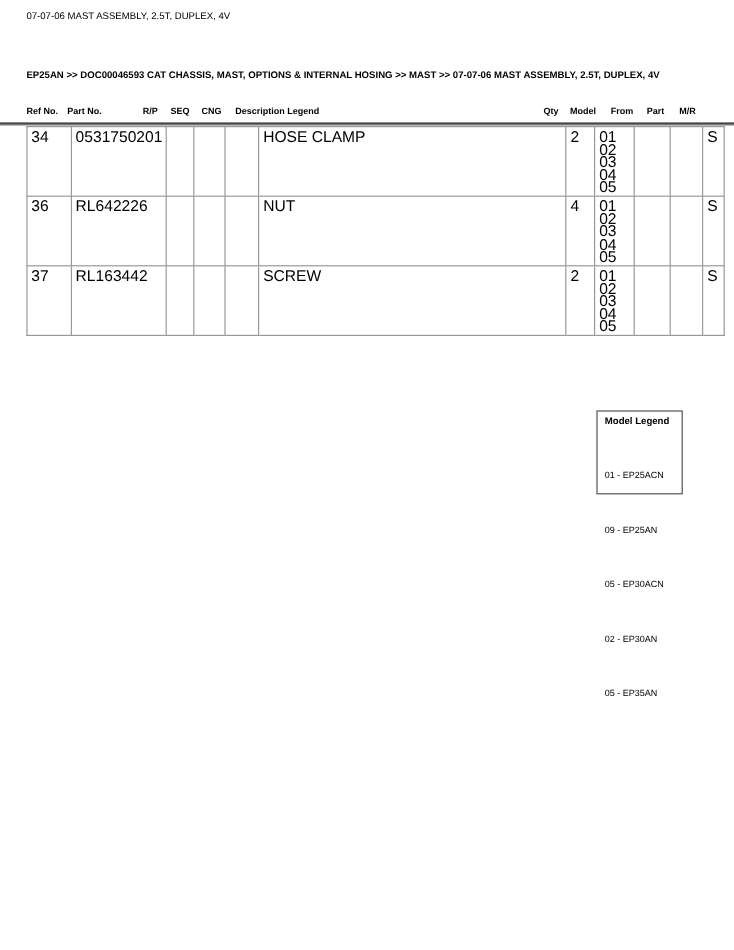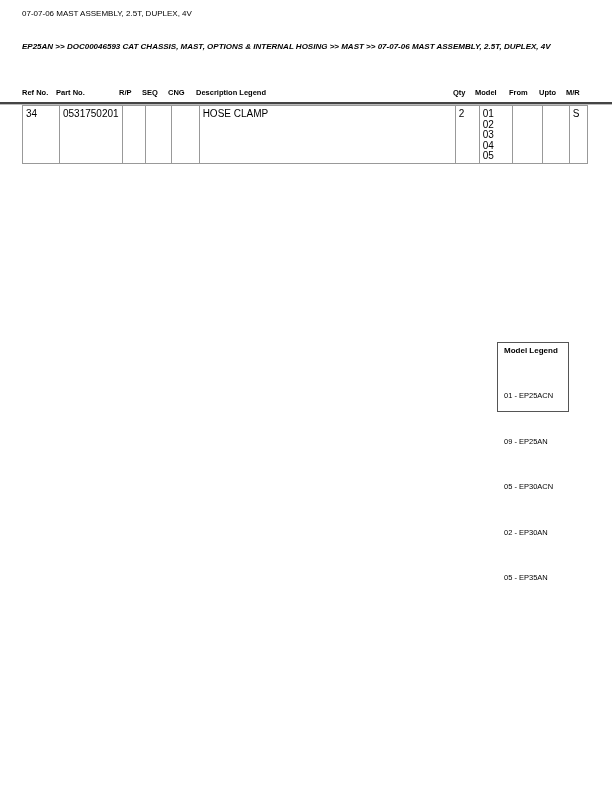--- a/index.html
+++ b/index.html
@@ -1,27 +1,27 @@
 <!DOCTYPE html>
 <html><head>
 <meta charset="utf-8">
 <style>
   html, body { margin: 0; padding: 0; background: #ffffff; }
   body { width: 612px; height: 792px; position: relative; overflow: hidden;
          font-family: "Liberation Sans", sans-serif; color: #000; }
   .title { position: absolute; left: 22px; top: 9px; font-size: 8px; font-weight: normal; }
-  .breadcrumb { position: absolute; left: 22px; top: 42px; width: 560px; font-size: 8px;
-                font-weight: bold; line-height: 10px; font-style: italic; }
+  .breadcrumb { position: absolute; left: 22px; top: 58px; width: 560px; font-size: 8px;
+                font-weight: bold; line-height: 10px; }
   .hdr { position: absolute; top: 88px; font-size: 7.5px; font-weight: bold; white-space: nowrap; }
   .hdr-rule { position: absolute; left: 0; top: 102px; width: 612px; height: 0;
               border-top: 2px solid #444; }
   .hdr-rule2 { position: absolute; left: 0; top: 104px; width: 612px; height: 0;
                border-top: 1px solid #bbb; }
   table.parts { position: absolute; left: 22px; top: 105px; border-collapse: collapse;
-                table-layout: fixed; font-size: 10px; border-radius: 16px; }
+                table-layout: fixed; font-size: 13px; border-radius: 16px; }
   table.parts td { border: 1px solid #999; vertical-align: top; padding: 3px 3px 0 3px;
                    height: 54px; line-height: 10.5px; }
   table.parts tr { border-bottom: 1px solid #bbb; }
   .legend { position: absolute; left: 497px; top: 342px; width: 72px; height: 70px;
             border: 1px solid #555; font-size: 7.5px; box-sizing: border-box; padding: 3px 0 0 6px; }
   .legend .lt { font-weight: bold; font-size: 8px; margin-bottom: 18px; }
   .legend .li { line-height: 9.5px; margin-top: 36px; }
 </style>
 </head>
 <body>
@@ -31,21 +31,21 @@
 
 <div class="hdr" style="left:22px">Ref No.</div>
 <div class="hdr" style="left:56px">Part No.</div>
 <div class="hdr" style="left:119px">R/P</div>
 <div class="hdr" style="left:142px">SEQ</div>
 <div class="hdr" style="left:168px">CNG</div>
 <div class="hdr" style="left:196px">Description Legend</div>
 <div class="hdr" style="left:453px">Qty</div>
 <div class="hdr" style="left:475px">Model</div>
 <div class="hdr" style="left:509px">From</div>
-<div class="hdr" style="left:539px">Upto</div>
+<div class="hdr" style="left:539px">Part</div>
 <div class="hdr" style="left:566px">M/R</div>
 
 <div class="hdr-rule"></div>
 <div class="hdr-rule2"></div>
 
 <table class="parts">
   <colgroup>
     <col style="width:37px">
       <col style="width:59px">
       <col style="width:23px">
@@ -71,20 +71,58 @@
         <div>01</div>
         <div>02</div>
         <div>03</div>
         <div>04</div>
         <div>05</div>
       </td>
       <td></td>
       <td></td>
       <td>S</td>
     </tr>
+    <tr>
+      <td>36</td>
+      <td>RL642226</td>
+      <td></td>
+      <td></td>
+      <td></td>
+      <td>NUT</td>
+      <td>4</td>
+      <td>
+        <div>01</div>
+        <div>02</div>
+        <div>03</div>
+        <div>04</div>
+        <div>05</div>
+      </td>
+      <td></td>
+      <td></td>
+      <td>S</td>
+    </tr>
+    <tr>
+      <td>37</td>
+      <td>RL163442</td>
+      <td></td>
+      <td></td>
+      <td></td>
+      <td>SCREW</td>
+      <td>2</td>
+      <td>
+        <div>01</div>
+        <div>02</div>
+        <div>03</div>
+        <div>04</div>
+        <div>05</div>
+      </td>
+      <td></td>
+      <td></td>
+      <td>S</td>
+    </tr>
   </tbody>
 </table>
 
 <div class="legend">
   <div class="lt">Model Legend</div>
   <div class="li">01 - EP25ACN</div>
   <div class="li">09 - EP25AN</div>
   <div class="li">05 - EP30ACN</div>
   <div class="li">02 - EP30AN</div>
   <div class="li">05 - EP35AN</div>

